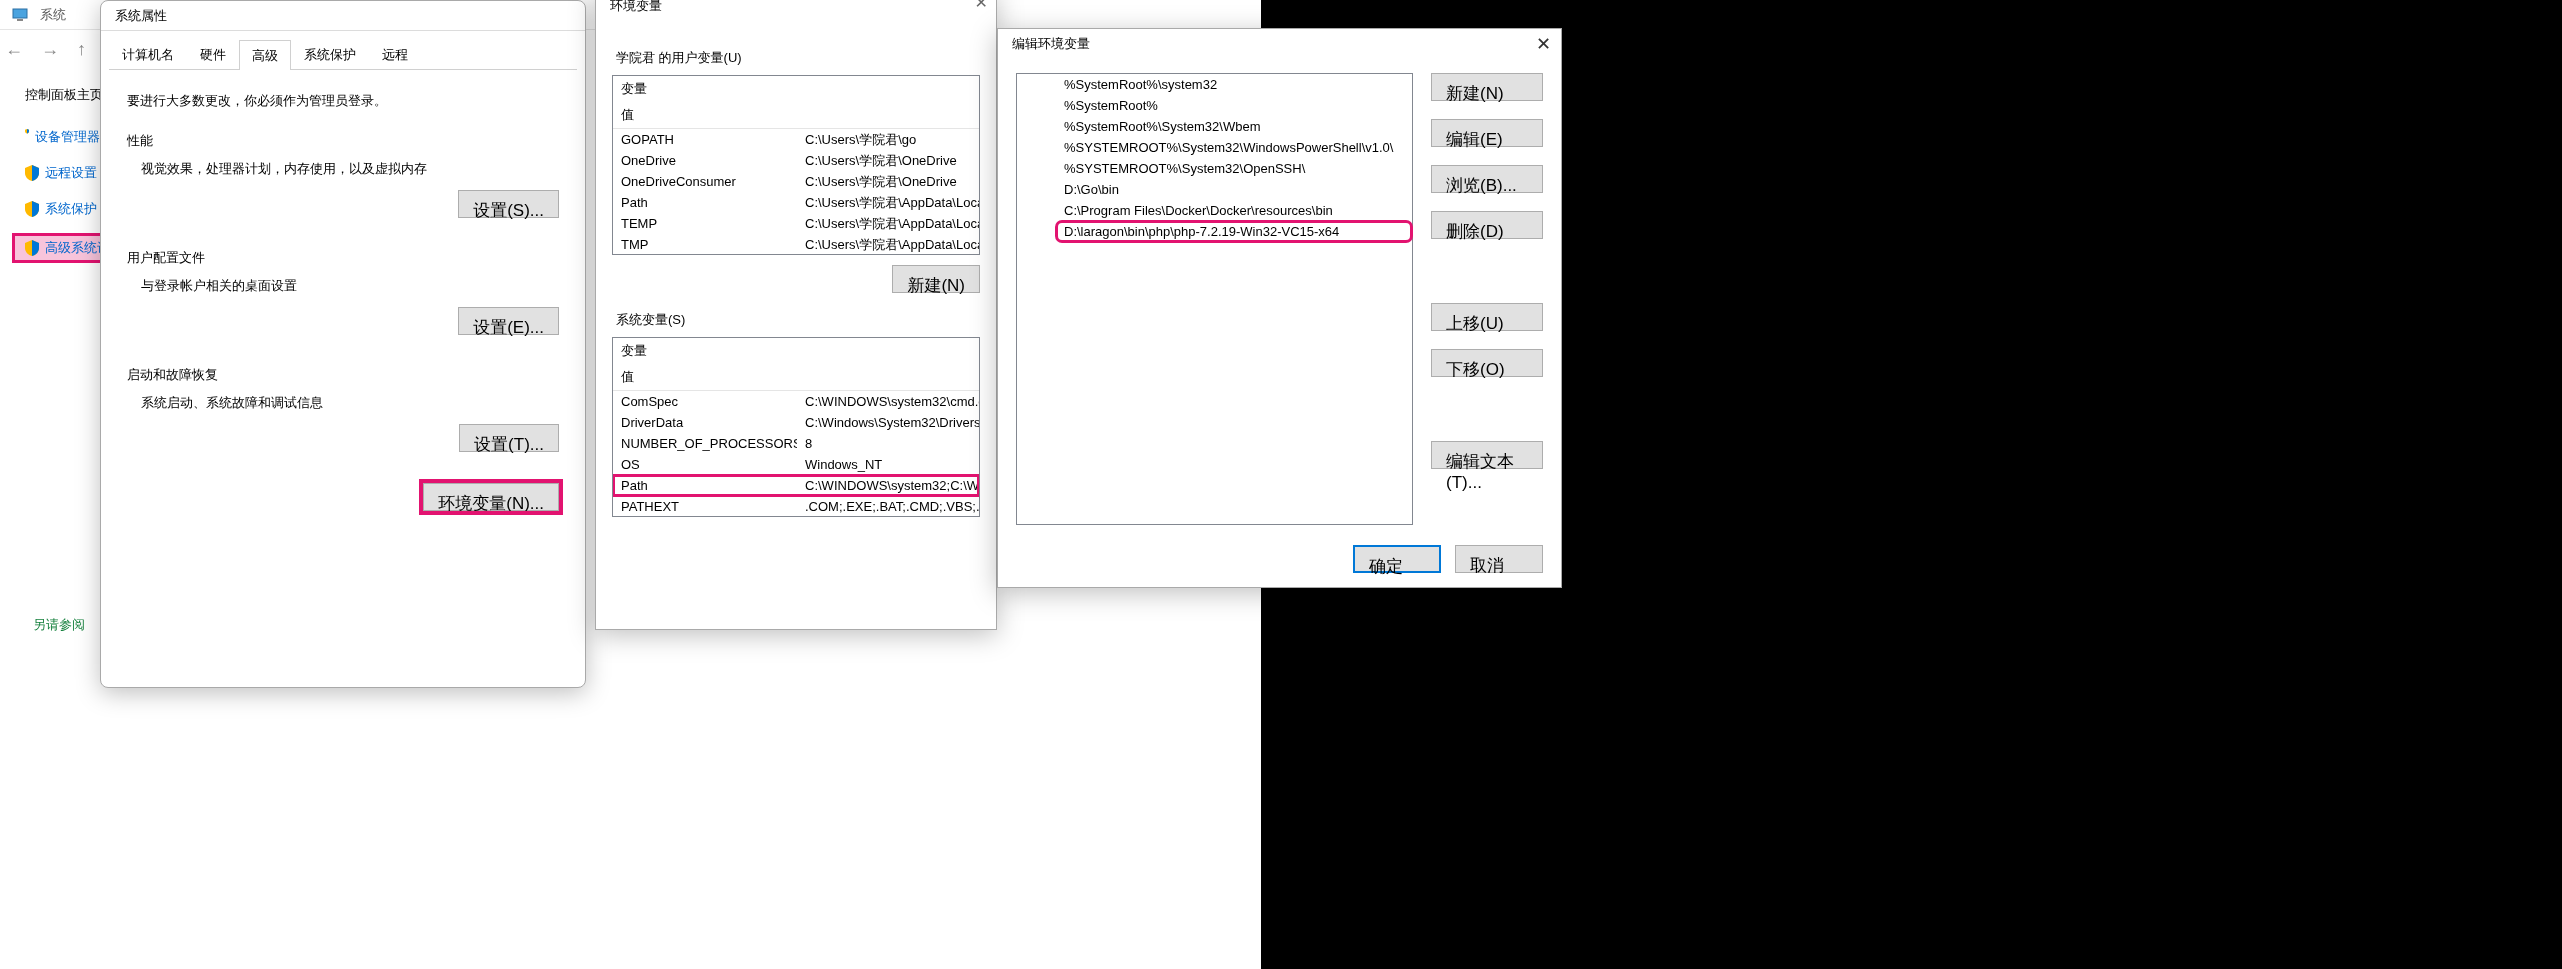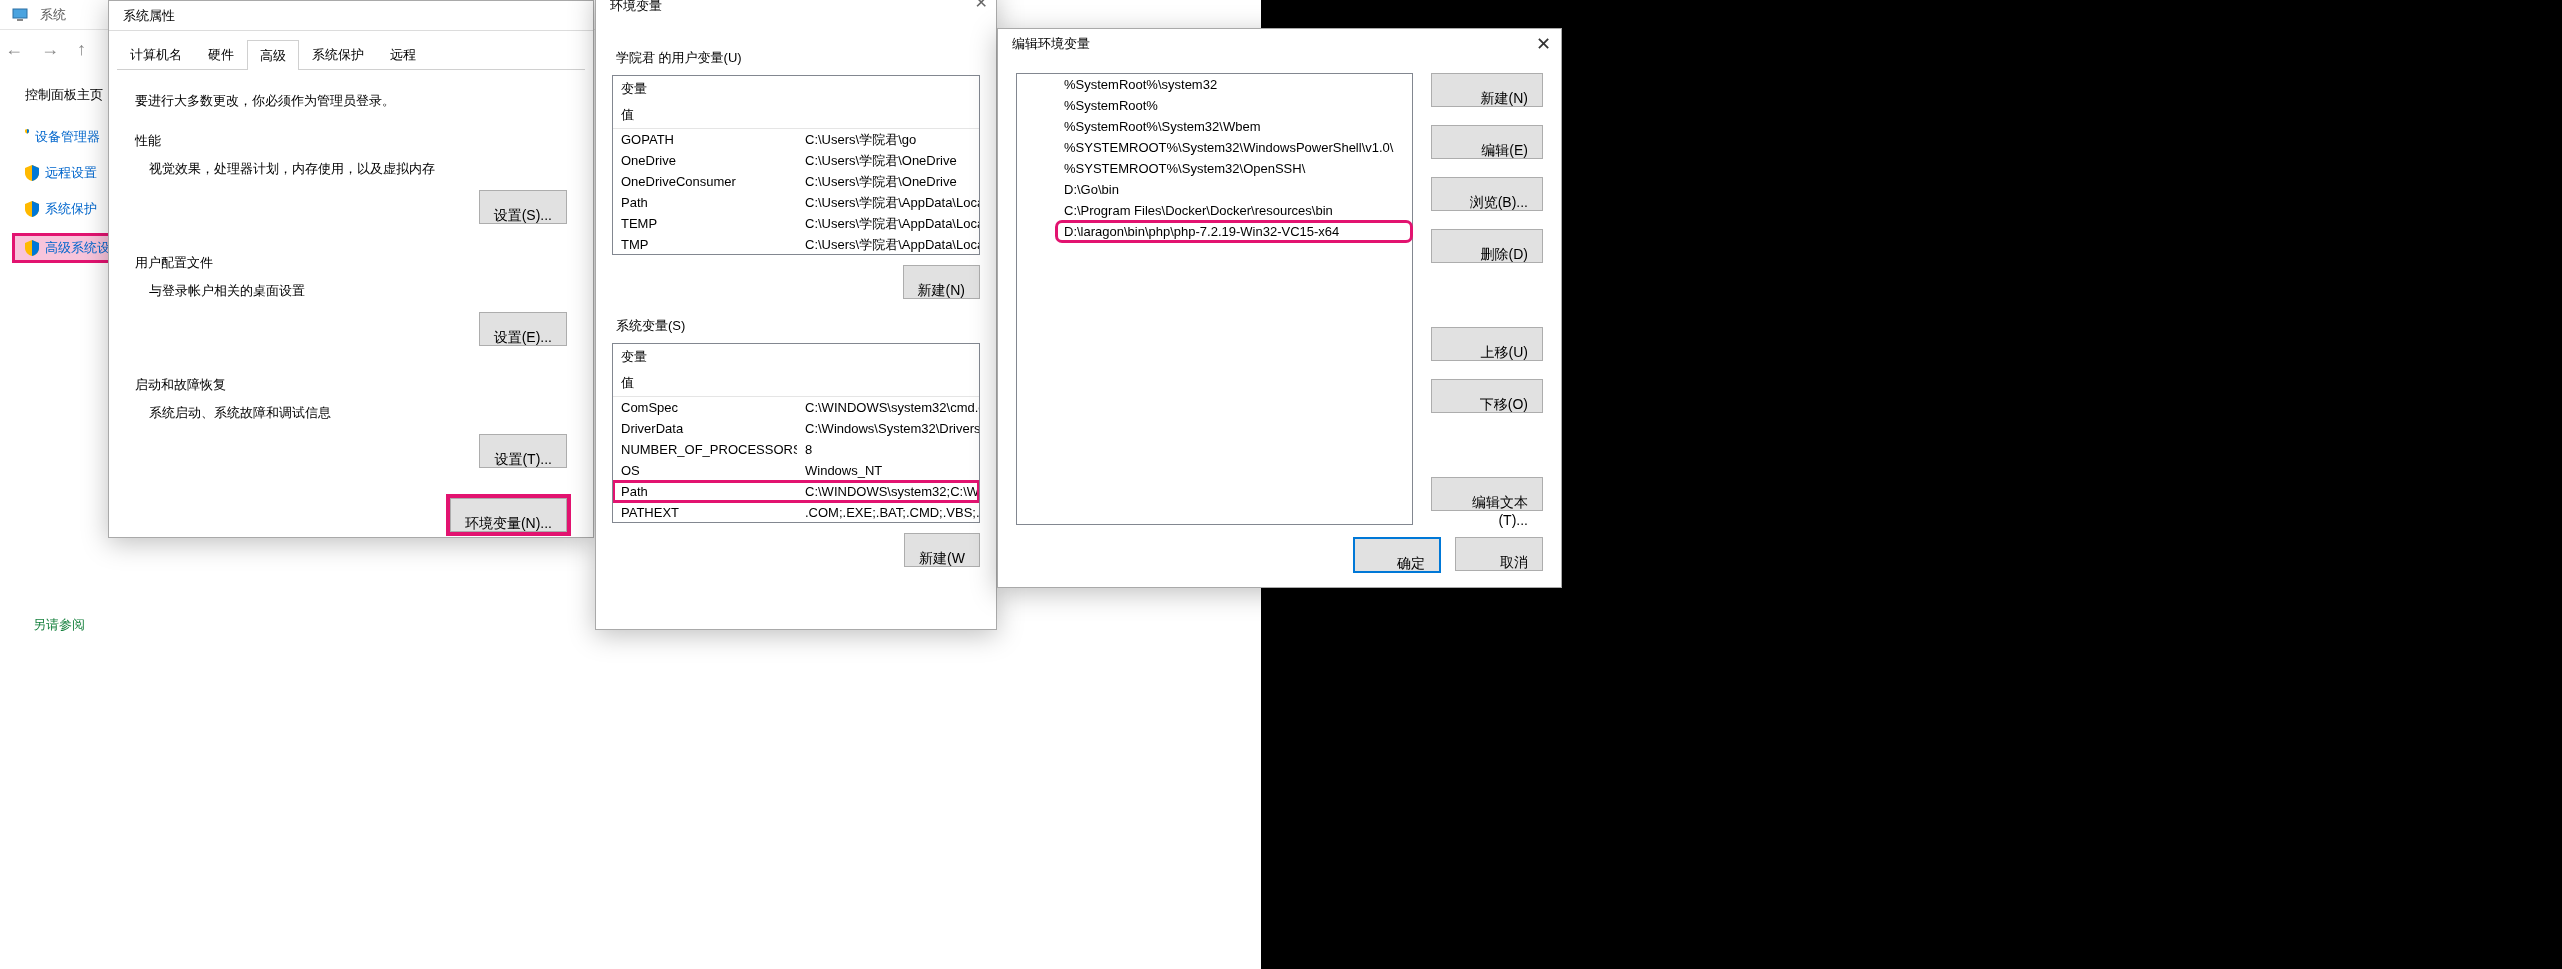--- a/index.html
+++ b/index.html
@@ -17,29 +17,29 @@
   .cp-link.highlight { background: rgba(226,19,112,0.25); outline: 3px solid #e21370; margin-left: -10px; padding: 3px 6px 3px 10px; width: 116px; }
   .cp-see-also { position: absolute; left: 33px; top: 568px; color: #15803d; margin-top: 48px; }
 
   
   .shield svg { display:block; }
 
   
   .win { position: absolute; background: #fff; border: 1px solid #a9a9a9; box-shadow: 0 5px 25px rgba(0,0,0,0.25); }
   .win-title { height: 30px; line-height: 30px; padding-left: 14px; font-size: 13px; color: #000; border-bottom: 1px solid #dcdcdc; }
 
-  #sysprop { left: 108px; top: 0; width: 486px; height: 538px; }
+  #sysprop { left: 100px; top: 0; width: 486px; height: 688px; border-radius: 8px; }
   .tabs { display: flex; border-bottom: 1px solid #d0d0d0; margin: 8px 8px 0 8px; }
   .tab { padding: 6px 12px 5px; cursor: pointer; color: #000; border: 1px solid transparent; border-bottom: none; }
   .tab.active { border-color: #d0d0d0; background: #fff; position: relative; top: 1px; }
   .tab-body { padding: 22px 26px 14px; }
   .note { margin-bottom: 22px; }
   .grp-title { font-size: 13px; margin-bottom: 10px; }
   .grp-desc { color: #000; padding-left: 14px; margin-bottom: 12px; }
-  .btn { display: inline-block; min-width: 88px; height: 28px; border: 1px solid #adadad; background: #e1e1e1; padding: 16px 14px; font-size: 14px; cursor: pointer; text-align: right; }
+  .btn { display: inline-block; min-width: 88px; height: 28px; border: 1px solid #adadad; background: #e1e1e1; padding: 8px 14px; font-size: 17px; cursor: pointer; text-align: left; }
   .btn-row { text-align: right; margin-bottom: 30px; }
   .env-btn-wrap { text-align: right; padding-right: 0; margin-top: 10px; }
   .env-btn-wrap .btn { outline: 4px solid #e21370; }
 
   
   #envvar { left: 595px; top: -10px; width: 402px; height: 640px; }
   #envvar .win-title { border-bottom: none; }
   .ev-close { position:absolute; top:2px; right:8px; color:#666; font-size:16px; cursor:pointer; }
   .ev-body { padding: 10px 16px 12px; }
   .ev-section-label { margin: 18px 0 8px 4px; }
@@ -241,23 +241,20 @@
             <div class="ev-row">
               <div class="col col-name">PATHEXT</div>
               <div class="col col-val">.COM;.EXE;.BAT;.CMD;.VBS;.VBE</div>
             </div>
             <div class="ev-row">
               <div class="col col-name">PROCESSOR_ARCHITECTURE</div>
               <div class="col col-val">AMD64</div>
             </div>
           </div>
       </div>
-      <div class="ev-btnrow">
-          <button class="btn">新建(W</button>
-        </div>
     </div>
   </div>
 
   <div id="editpath" class="win">
     <div class="win-title">编辑环境变量</div>
     <span class="ep-close">✕</span>
     <div class="ep-body">
       <div class="ep-list" id="path-list">
           <div class="ep-item">%SystemRoot%\system32</div>
           <div class="ep-item">%SystemRoot%</div>

